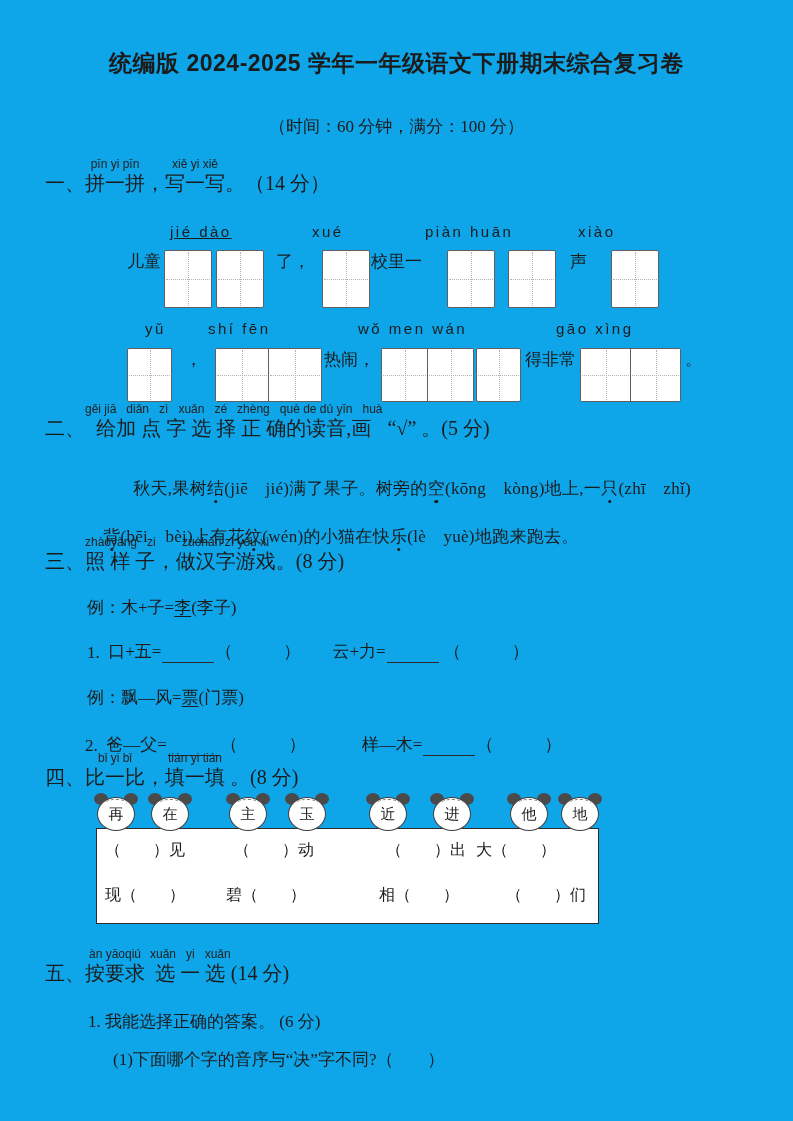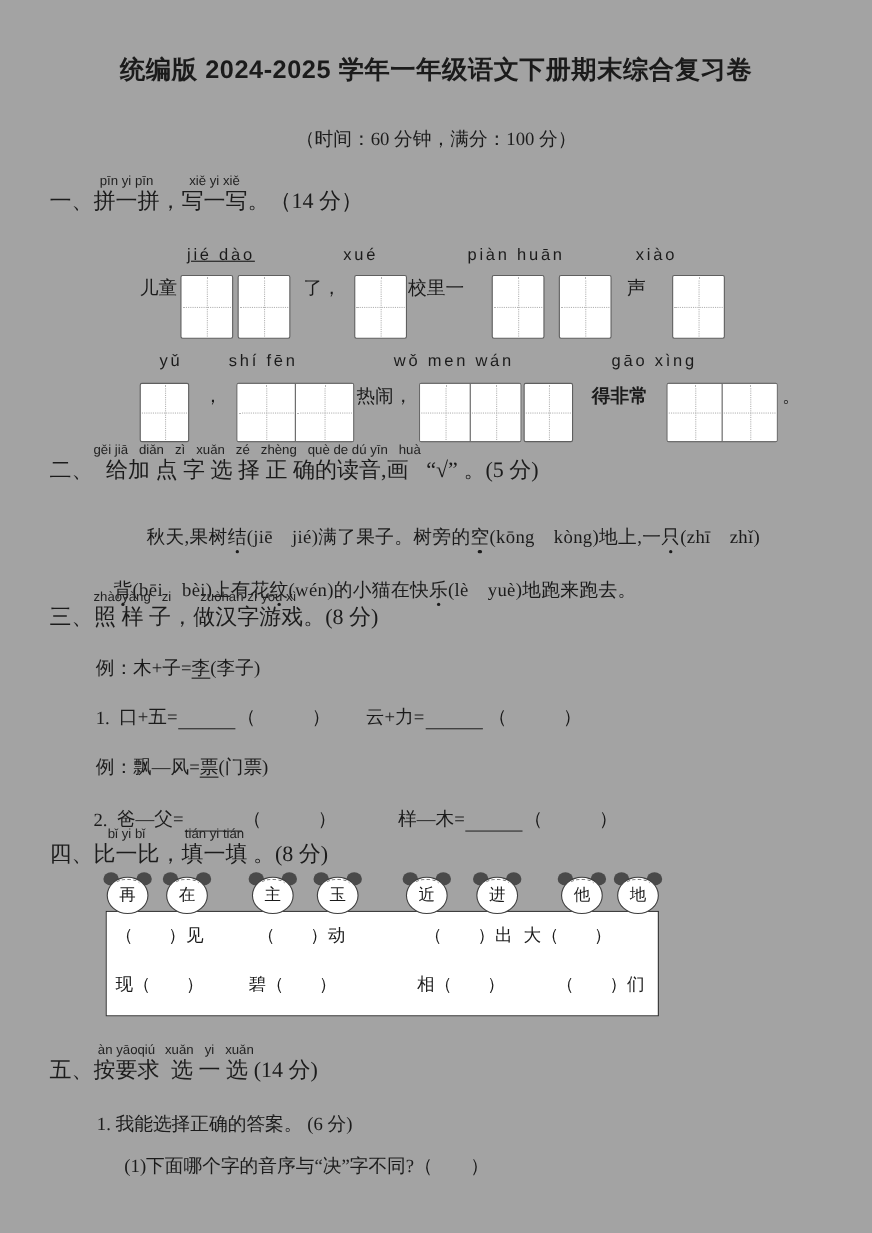--- a/index.html
+++ b/index.html
@@ -1,20 +1,20 @@
 <!DOCTYPE html>
 <html><head>
 <meta charset="utf-8">
 <style>
   html,body{margin:0;padding:0;background:#e8e8e8;}
   .page{
     position:relative;
     width:793px;height:1121px;
     margin:0 auto;
-    background:#a3a3a3;
+    background:#0ea5e9;
     color:#1b1b1b;
     font-family:"Liberation Serif", serif;
     overflow:hidden;
   }
   
   .doc-title{
     position:absolute;top:48px;left:0;width:100%;
     text-align:center;
     font-family:"Liberation Sans", sans-serif;
     font-weight:bold;font-size:23px;letter-spacing:0.5px;
@@ -160,21 +160,21 @@
       <span class="tcell" style="width:52px;"></span>
     </span>
     <span class="ct" style="margin:0 6px 0 2px;">热闹，</span>
     <span class="grp">
       <span class="tgrid" style="margin-right:2px;">
         <span class="tcell" style="width:45px;"></span>
         <span class="tcell" style="width:45px;"></span>
       </span>
       <span class="tian b2"></span>
     </span>
-    <span class="ct" style="margin:0 17px;font-weight:bold;">得非常</span>
+    <span class="ct" style="margin:0 4px;">得非常</span>
     <span class="tgrid">
       <span class="tcell" style="width:49px;"></span>
       <span class="tcell" style="width:49px;"></span>
     </span>
     <span class="ct" style="margin-left:4px;">。</span>
   </div>
 
   <div class="sec" style="top:403px;">
     <span class="num">二、</span>
     <span class="rb">

